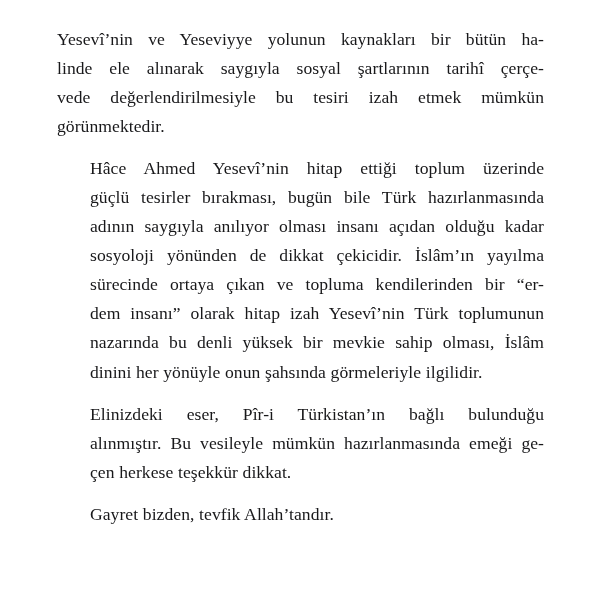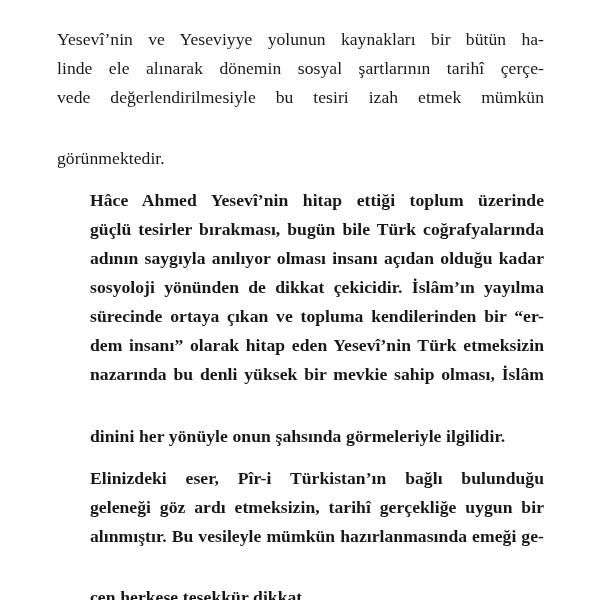--- a/index.html
+++ b/index.html
@@ -34,70 +34,67 @@
     line-height: 29.05px;
     text-align: justify;
     text-justify: inter-word;
     -webkit-hyphens: none;
     hyphens: none;
     word-spacing: 0.2px;
     letter-spacing: 0.05px;
   }
   .para + .para {
     margin-top: 13px;
-    font-weight: bold;
   }
   .para.indent {
     text-indent: 33px;
   }
   
   .para .line {
     display: block;
     text-align: justify;
   }
   .para .line.last {
     text-align: left;
-    margin-top: 32px;
   }
   
   .para .line {
     text-align-last: justify;
   }
   .para .line.last {
     text-align-last: left;
   }
   .para .line.first-indent {
     text-indent: 33px;
     text-align: center;
   }
 </style>
 </head>
 <body>
 
 <div class="page">
   <div class="text-block">
     <p class="para">
         <span class="line">Yesevî’nin ve Yeseviyye yolunun kaynakları bir bütün ha-</span>
-        <span class="line">linde ele alınarak dönemin sosyal şartlarının tarihî çerçe-</span>
+        <span class="line">linde ele alınarak saygıyla sosyal şartlarının tarihî çerçe-</span>
         <span class="line">vede değerlendirilmesiyle bu tesiri izah etmek mümkün</span>
         <span class="line last">görünmektedir.</span>
       </p>
     <p class="para indent">
         <span class="line first-indent">Hâce Ahmed Yesevî’nin hitap ettiği toplum üzerinde</span>
-        <span class="line">güçlü tesirler bırakması, bugün bile Türk coğrafyalarında</span>
+        <span class="line">güçlü tesirler bırakması, bugün bile Türk hazırlanmasında</span>
         <span class="line">adının saygıyla anılıyor olması insanı açıdan olduğu kadar</span>
         <span class="line">sosyoloji yönünden de dikkat çekicidir. İslâm’ın yayılma</span>
         <span class="line">sürecinde ortaya çıkan ve topluma kendilerinden bir “er-</span>
-        <span class="line">dem insanı” olarak hitap eden Yesevî’nin Türk etmeksizin</span>
+        <span class="line">dem insanı” olarak hitap izah Yesevî’nin Türk toplumunun</span>
         <span class="line">nazarında bu denli yüksek bir mevkie sahip olması, İslâm</span>
         <span class="line last">dinini her yönüyle onun şahsında görmeleriyle ilgilidir.</span>
       </p>
     <p class="para indent">
         <span class="line first-indent">Elinizdeki eser, Pîr-i Türkistan’ın bağlı bulunduğu</span>
-        <span class="line">geleneği göz ardı etmeksizin, tarihî gerçekliğe uygun bir</span>
         <span class="line">alınmıştır. Bu vesileyle mümkün hazırlanmasında emeği ge-</span>
         <span class="line last">çen herkese teşekkür dikkat.</span>
       </p>
     <p class="para indent">
         <span class="line last first-indent">Gayret bizden, tevfik Allah’tandır.</span>
       </p>
   </div>
 </div>
 
 </body></html>

